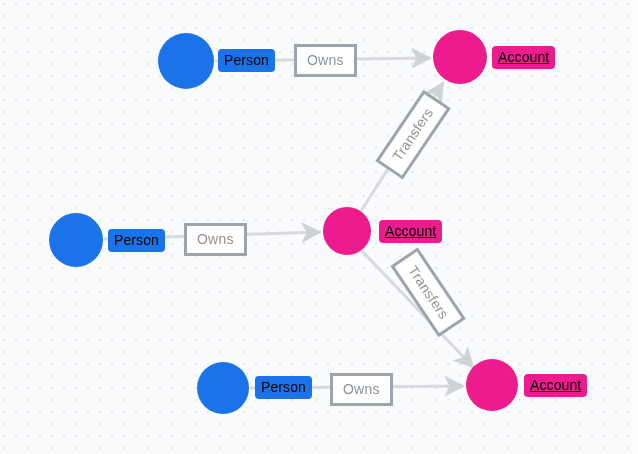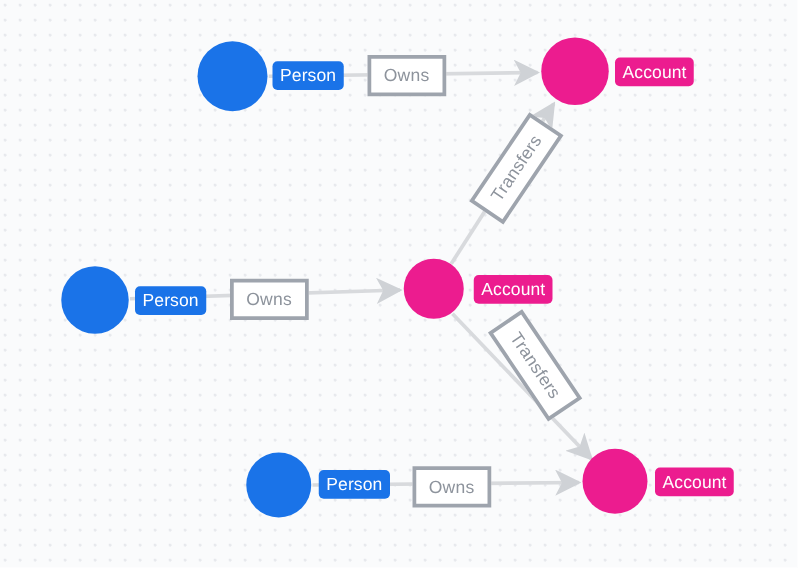--- a/index.html
+++ b/index.html
@@ -30,29 +30,29 @@
   .node {
     position: absolute;
     border-radius: 50%;
   }
   .node-person { background: #1a73e8; }
   .node-account { background: #ec1c8f; }
 
   .node-label {
     position: absolute;
     border-radius: 4px;
-    color: #ffffff;
+    color: #000000;
     font-size: 14px;
     line-height: 1;
     padding: 4px 6px 5px 6px;
     white-space: nowrap;
     letter-spacing: 0.1px;
   }
   .label-person { background: #1a73e8; }
-  .label-account { background: #ec1c8f; }
+  .label-account { background: #ec1c8f; text-decoration: underline; }
 
   .edge-label {
     position: absolute;
     background: #ffffff;
     border: 3px solid #9ea4ad;
     color: #8d939c;
     font-size: 14px;
     line-height: 1;
     padding: 6px 10px 7px 10px;
     white-space: nowrap;

